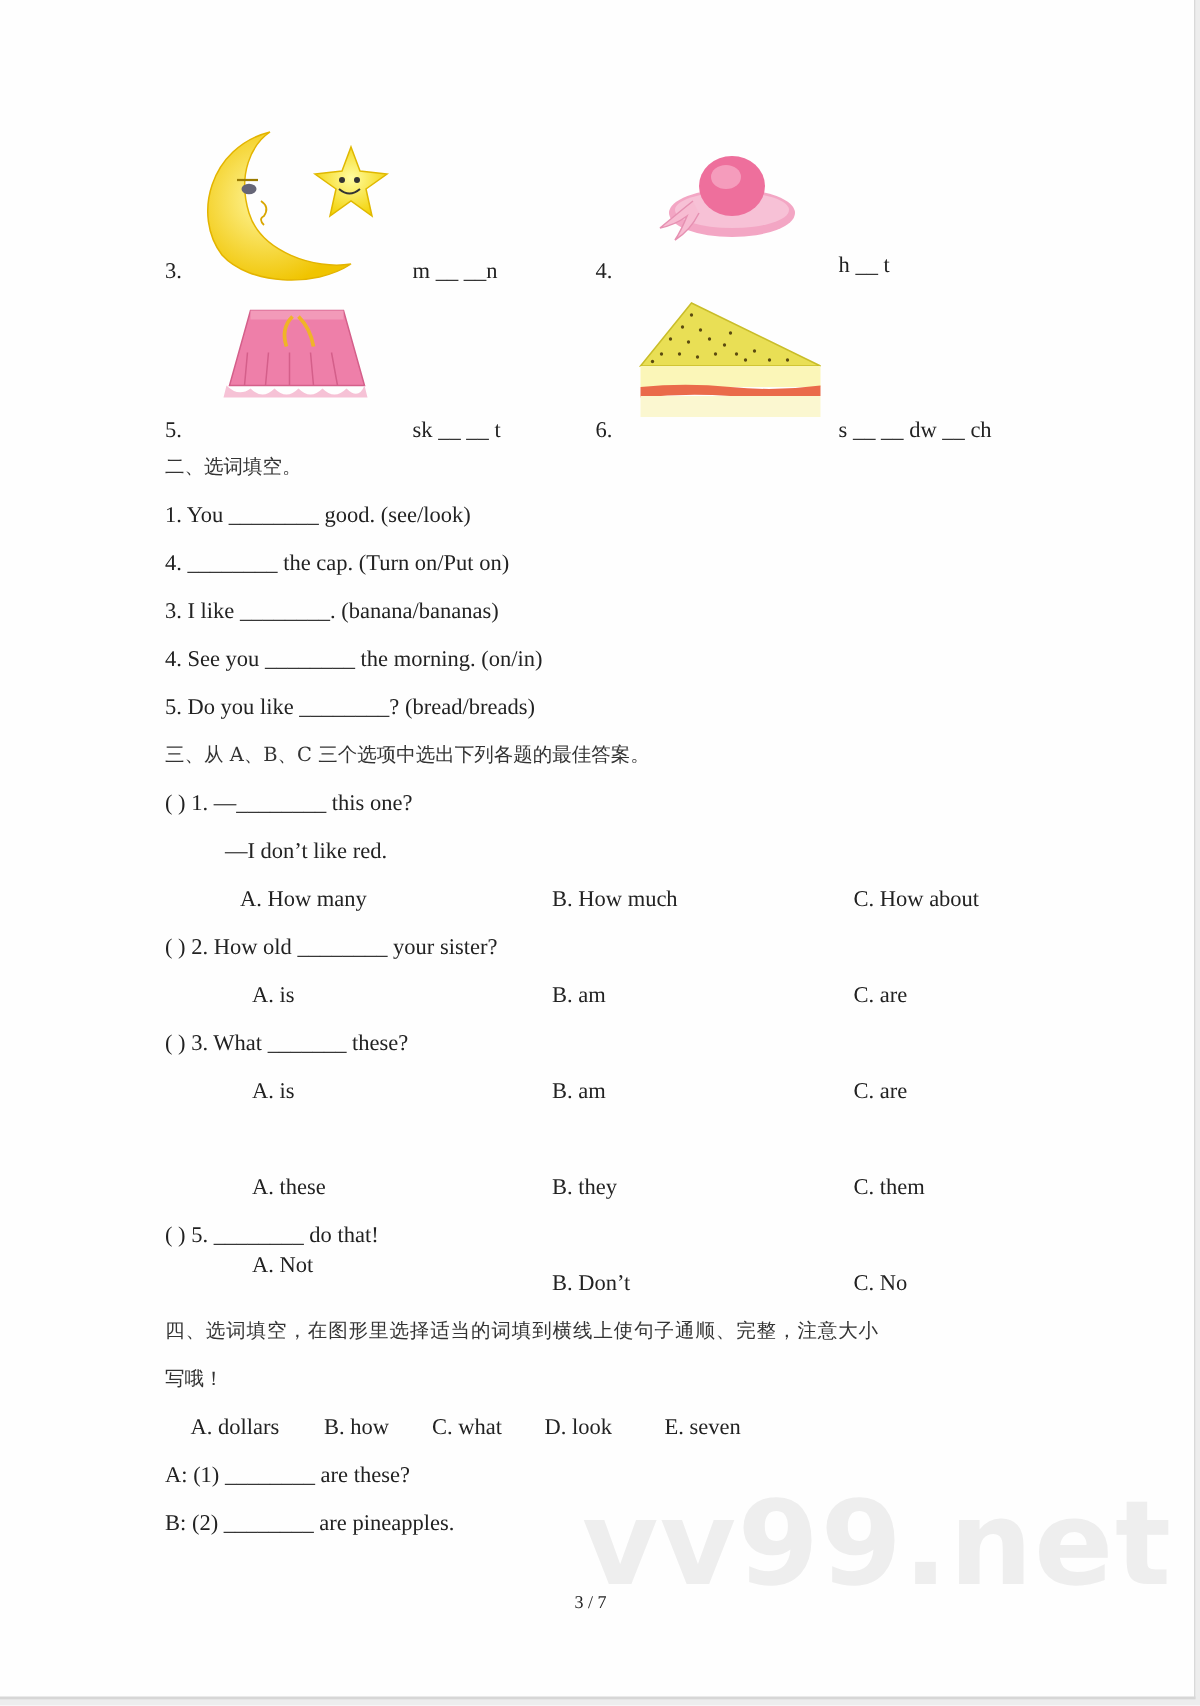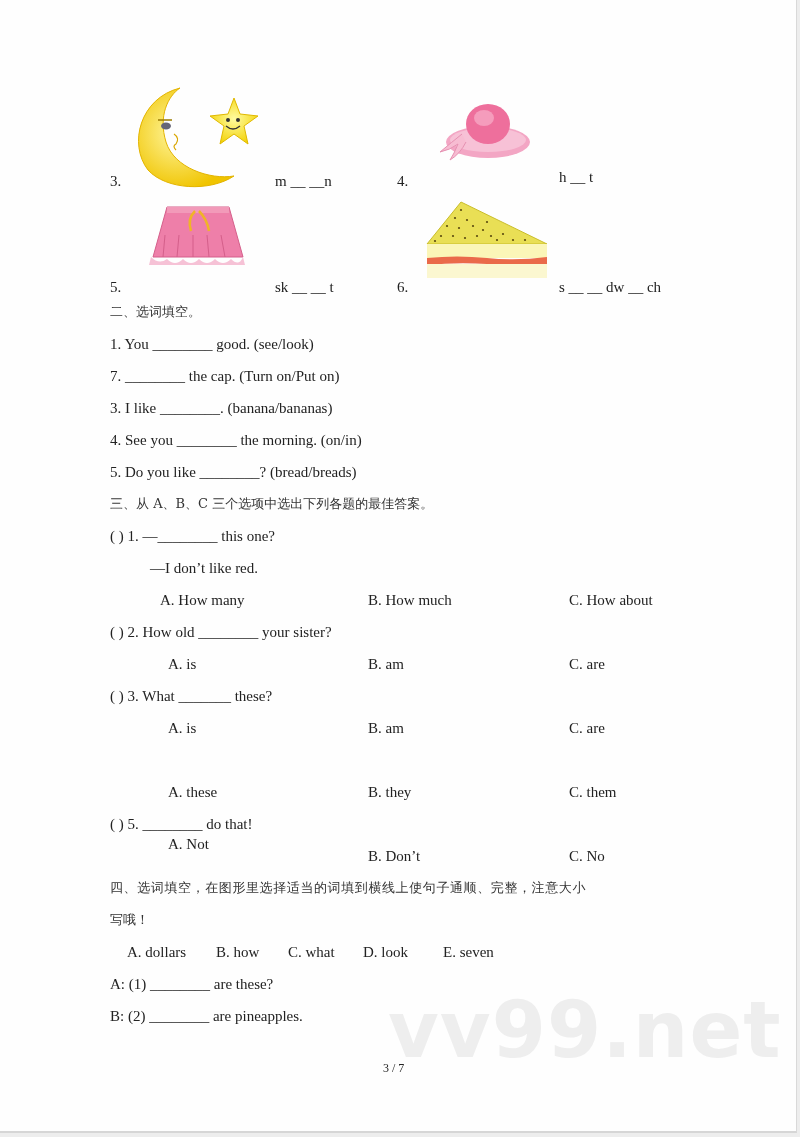--- a/index.html
+++ b/index.html
@@ -95,21 +95,21 @@
     </g>
     <rect x="2" y="44" width="120" height="14" fill="#fbf6b8"></rect>
     <path d="M2 58 q30 -3 60 0 q30 3 60 -1 L122 64 q-30 2 -60 0 q-30 -2 -60 1 Z" fill="#ea6a4a"></path>
     <rect x="2" y="64" width="120" height="14" fill="#fbf7d0"></rect>
   </svg>
   <span class="t" style="left:397px;top:278px">6.</span>
   <span class="t" style="left:559px;top:278px">s __ __ dw __ ch</span>
 
   <span class="t cn" style="left:110px;top:303px">二、选词填空。</span>
   <span class="t" style="left:110px;top:335px">1. You ________ good. (see/look)</span>
-  <span class="t" style="left:110px;top:367px">7. ________ the cap. (Turn on/Put on)</span>
+  <span class="t" style="left:110px;top:367px">4. ________ the cap. (Turn on/Put on)</span>
   <span class="t" style="left:110px;top:399px">3. I like ________. (banana/bananas)</span>
   <span class="t" style="left:110px;top:431px">4. See you ________ the morning. (on/in)</span>
   <span class="t" style="left:110px;top:463px">5. Do you like ________? (bread/breads)</span>
 
   <span class="t cn" style="left:110px;top:495px">三、从 A、B、C 三个选项中选出下列各题的最佳答案。</span>
 
   <span class="t" style="left:110px;top:527px">(    ) 1. —________ this one?</span>
   <span class="t" style="left:150px;top:559px">—I don’t like red.</span>
   <span class="t" style="left:160px;top:591px">A. How many</span>
   <span class="t" style="left:368px;top:591px">B. How much</span>

